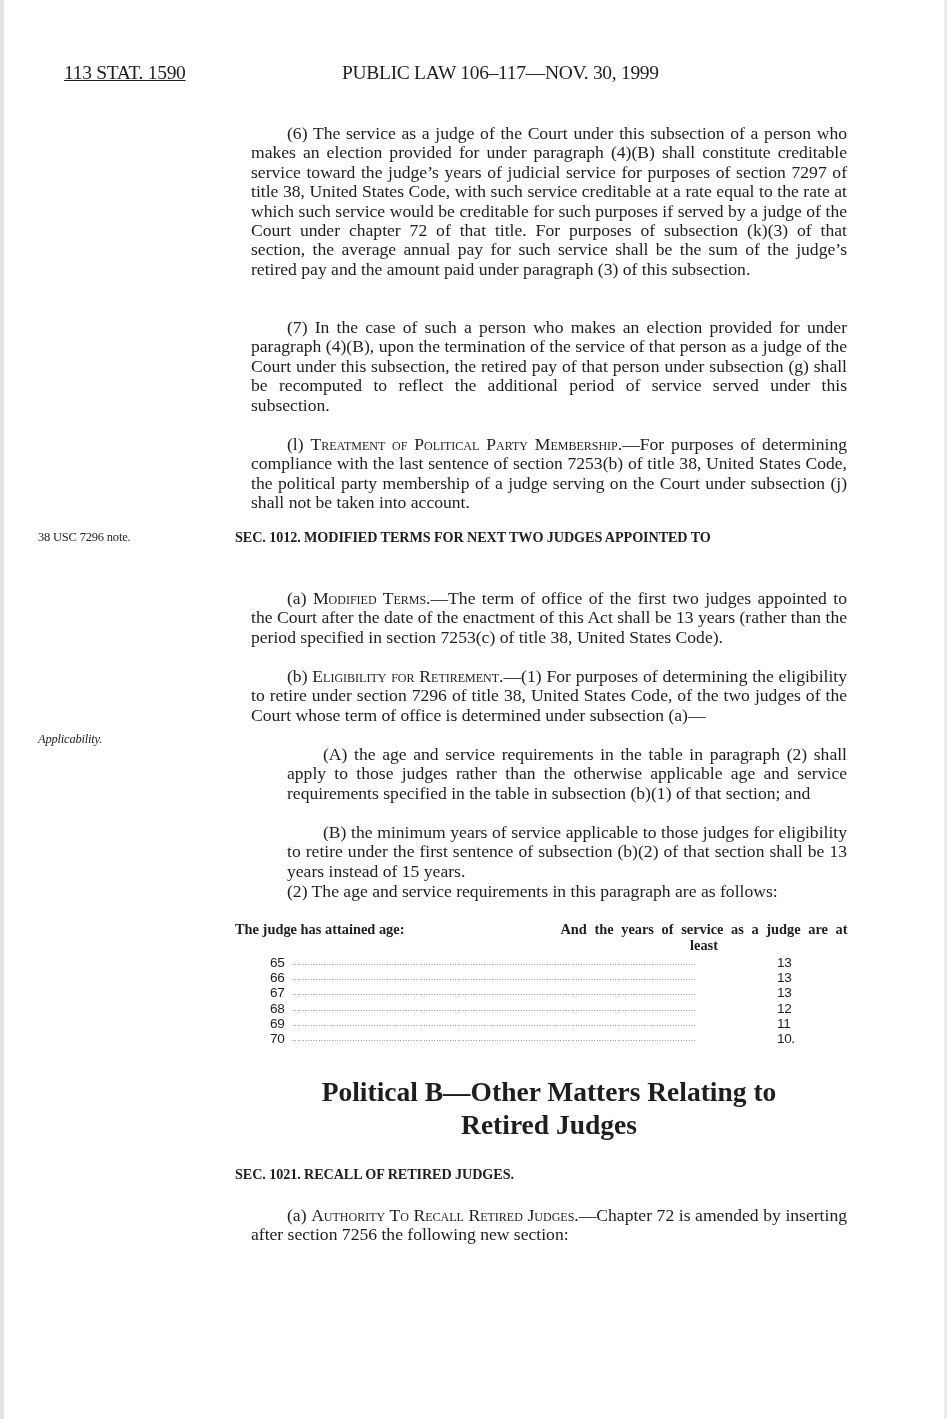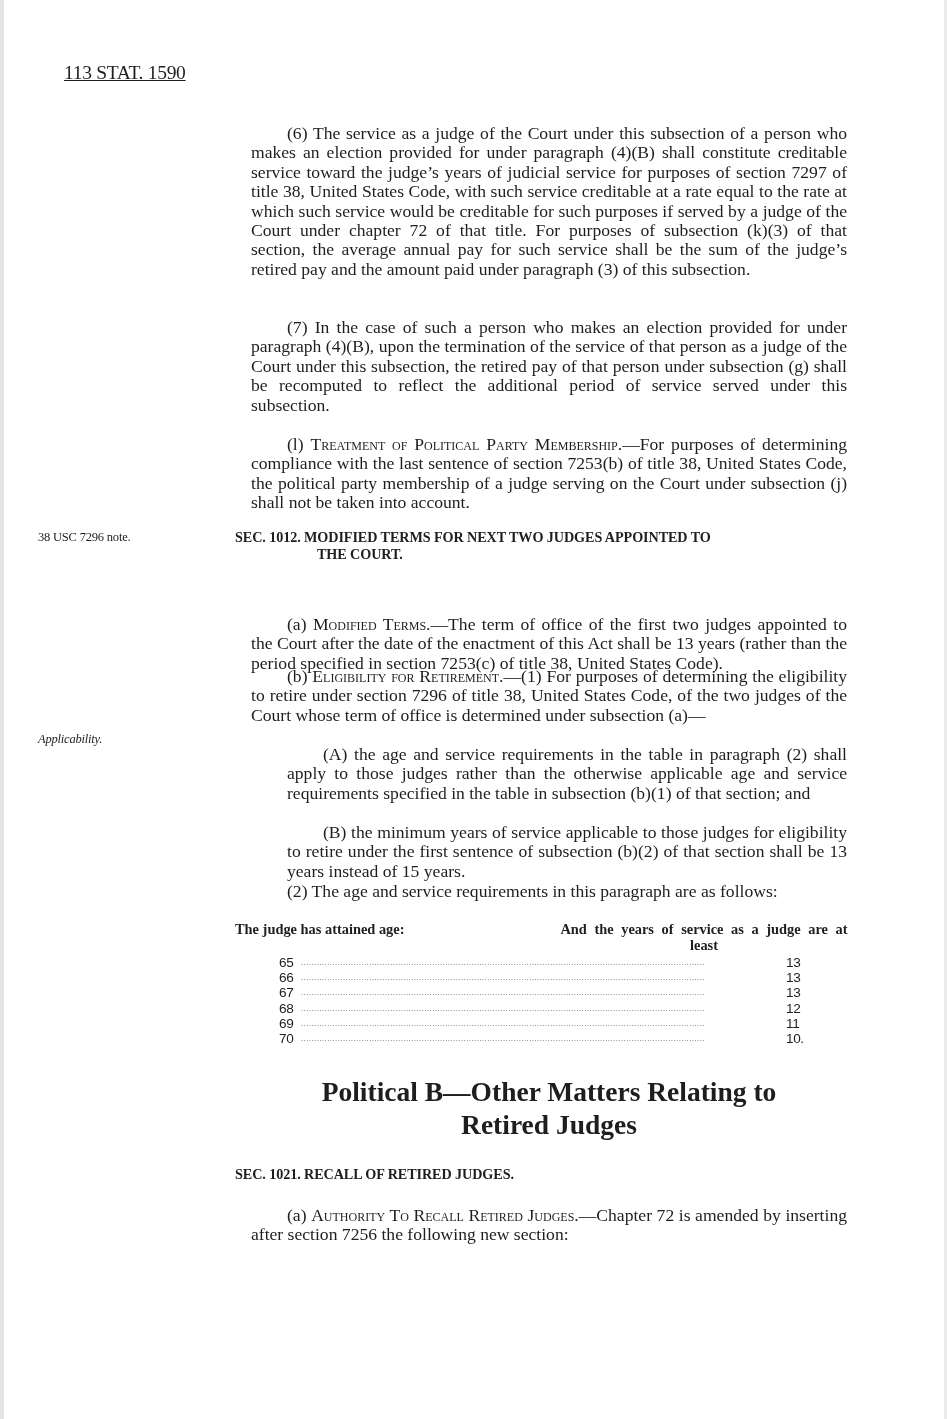--- a/index.html
+++ b/index.html
@@ -23,59 +23,59 @@
 
   .margin-note { position: absolute; left: 38px; font-size: 12.5px; line-height: 15px; letter-spacing: -0.2px; }
 
   .sec-head { font-family: "Liberation Serif", serif; font-weight: bold; font-size: 14.2px; line-height: 16.5px; letter-spacing: -0.1px; margin: 0; }
   .sec-head .cont { display: block; padding-left: 82px; }
 
   .tbl-head { position: absolute; left: 235px; top: 921px; width: 628px; font-weight: bold; font-size: 14.4px; line-height: 16px; }
   .th-left { position: absolute; left: 0; top: 0; }
   .th-right { position: absolute; left: 310px; top: 0; width: 318px; text-align: center; word-spacing: 4px; }
   .tbl-rows { position: absolute; left: 270px; top: 955px; width: 560px; font-family: "Liberation Sans", sans-serif; }
-  .tbl-row { position: relative; height: 15.2px; font-size: 13.6px; line-height: 15.2px; letter-spacing: -0.4px; margin-left: 9px; }
+  .tbl-row { position: relative; height: 15.2px; font-size: 13.6px; line-height: 15.2px; letter-spacing: -0.4px; }
   .tbl-age { position: absolute; left: 0; top: 0; }
   .tbl-dots { position: absolute; left: 22px; top: 0; width: 446px; overflow: hidden; white-space: nowrap; color: #555; letter-spacing: 0.4px; font-size: 8px; }
   .tbl-years { position: absolute; left: 507px; top: 0; }
 
   .subtitle { position: absolute; left: 235px; top: 1075px; width: 628px; text-align: center; font-weight: bold; font-size: 27.5px; line-height: 33px; }
 </style>
 </head>
 <body>
 
 <div class="edge-left"></div>
 <div class="edge-right"></div>
 
 <div class="running-head">
   <span class="rh-left">113 STAT. 1590</span>
+  <span class="rh-center">PUBLIC LAW 106–117—NOV. 30, 1999</span>
 </div>
 
 <div class="body-col" style="top:108px;">
   <p class="p indent">(6) The service as a judge of the Court under this subsection of a person who makes an election provided for under paragraph (4)(B) shall constitute creditable service toward the judge’s years of judicial service for purposes of section 7297 of title 38, United States Code, with such service creditable at a rate equal to the rate at which such service would be creditable for such purposes if served by a judge of the Court under chapter 72 of that title. For purposes of subsection (k)(3) of that section, the average annual pay for such service shall be the sum of the judge’s retired pay and the amount paid under paragraph (3) of this subsection.</p>
 </div>
 
 <div class="body-col" style="top:302px;">
   <p class="p indent">(7) In the case of such a person who makes an election provided for under paragraph (4)(B), upon the termination of the service of that person as a judge of the Court under this subsection, the retired pay of that person under subsection (g) shall be recomputed to reflect the additional period of service served under this subsection.</p>
 </div>
 
 <div class="body-col" style="top:419px;">
   <p class="p indent"><span>(l) </span><span class="sc">Treatment of Political Party Membership.</span><span>—For purposes of determining compliance with the last sentence of section 7253(b) of title 38, United States Code, the political party membership of a judge serving on the Court under subsection (j) shall not be taken into account.</span></p>
 </div>
 
 <div class="margin-note" style="top:530px; width:110px;">38 USC 7296 note.</div>
 
 <div class="body-col" style="top:529px;">
   <p class="sec-head">
     <span>SEC. 1012. MODIFIED TERMS FOR NEXT TWO JUDGES APPOINTED TO</span>
-    <span class="cont">THE COURT.</span>
   </p>
 </div>
 
-<div class="body-col" style="top:599px;">
+<div class="body-col" style="top:573px;">
   <p class="p indent"><span>(a) </span><span class="sc">Modified Terms.</span><span>—The term of office of the first two judges appointed to the Court after the date of the enactment of this Act shall be 13 years (rather than the period specified in section 7253(c) of title 38, United States Code).</span></p>
 </div>
 
 <div class="body-col" style="top:651px;">
   <p class="p indent"><span>(b) </span><span class="sc">Eligibility for Retirement.</span><span>—(1) For purposes of determining the eligibility to retire under section 7296 of title 38, United States Code, of the two judges of the Court whose term of office is determined under subsection (a)—</span></p>
 </div>
 
 <div class="margin-note" style="top:732px;font-style:italic;">Applicability.</div>
 
 <div class="body-col" style="top:729px;">

